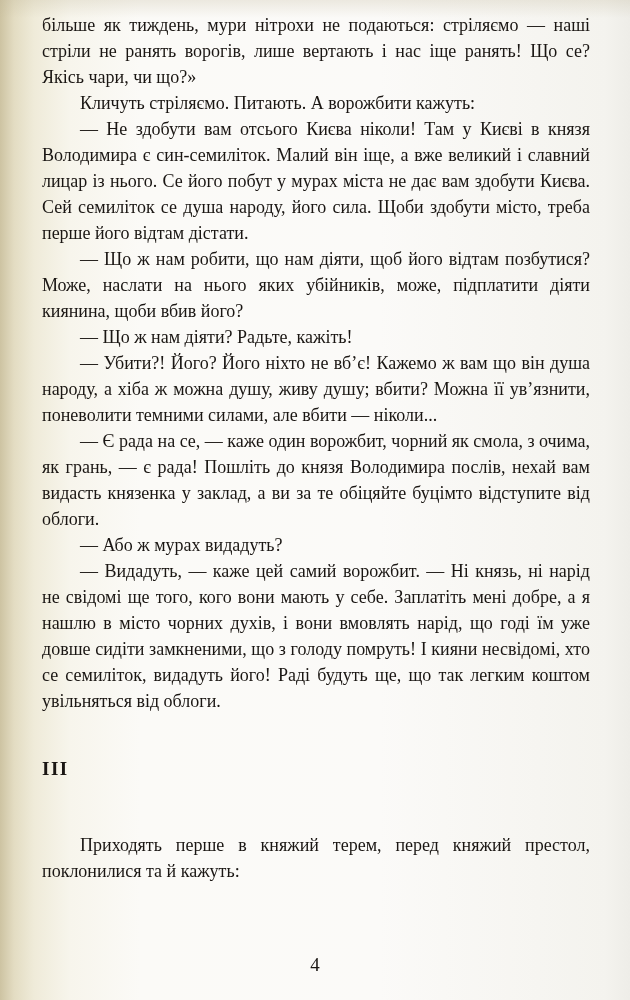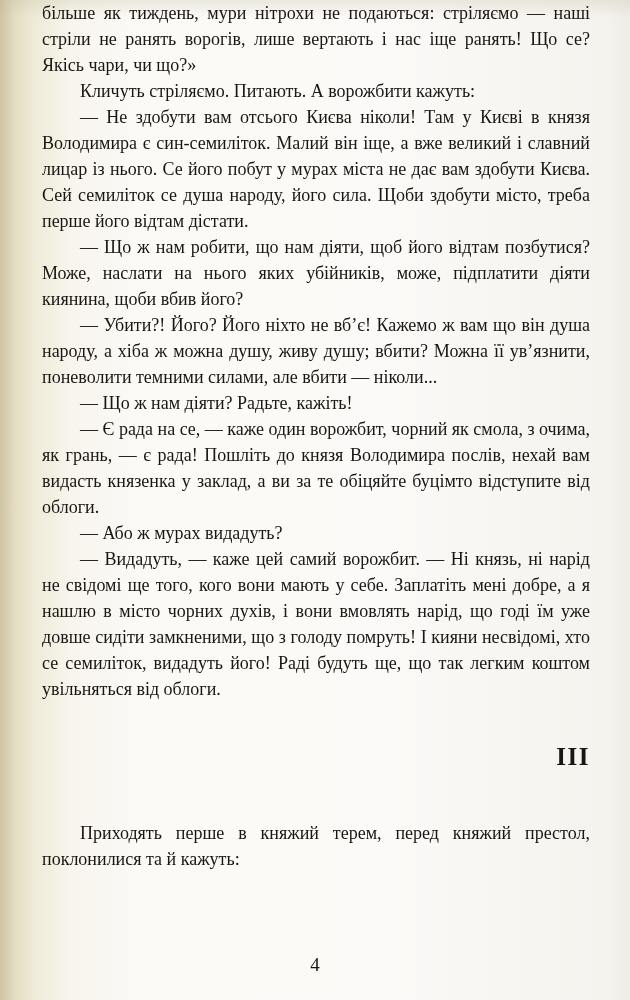--- a/index.html
+++ b/index.html
@@ -17,38 +17,38 @@
     width: 630px;
     height: 1000px;
     overflow: hidden;
     background:
       linear-gradient(180deg, rgba(190,180,150,0.25) 0, rgba(190,180,150,0) 18px),
       linear-gradient(90deg, #cdc3a2 0px, #e3dcc2 14px, #efebd9 34px, #f7f5ec 70px, #fbfaf7 140px, #fbfaf8 60%, #f4f3ee 96%, #eeede8 100%);
     color: #1a1613;
   }
   .text-block {
     position: absolute;
-    top: 0;
+    top: 12px;
     left: 42px;
     width: 548px;
     font-size: 18px;
     line-height: 26px;
     text-align: justify;
   }
   p.para {
     margin: 0;
     padding: 0;
   }
   p.para.indent {
     text-indent: 38px;
   }
   h3.section-heading {
     margin: 42px 0 50px 0;
-    text-align: right;
-    font-size: 25px;
+    text-align: left;
+    font-size: 19px;
     font-weight: bold;
     letter-spacing: 1.5px;
   }
   .page-number {
     position: absolute;
     bottom: 24px;
     left: 0;
     width: 100%;
     text-align: center;
     font-size: 19px;
@@ -57,22 +57,22 @@
 </style>
 </head>
 <body>
 
 <div class="page">
   <div class="text-block">
       <p class="para">більше як тиждень, мури нітрохи не подаються: стріляємо — наші стріли не ранять ворогів, лише вертають і нас іще ранять! Що се? Якісь чари, чи що?»</p>
       <p class="para indent">Кличуть стріляємо. Питають. А ворожбити кажуть:</p>
       <p class="para indent">— Не здобути вам отсього Києва ніколи! Там у Києві в князя Володимира є син-семиліток. Малий він іще, а вже великий і славний лицар із нього. Се його побут у мурах міста не дає вам здобути Києва. Сей семиліток се душа народу, його сила. Щоби здобути місто, треба перше його відтам дістати.</p>
       <p class="para indent">— Що ж нам робити, що нам діяти, щоб його відтам позбутися? Може, наслати на нього яких убійників, може, підплатити діяти киянина, щоби вбив його?</p>
+      <p class="para indent">— Що ж нам діяти? Радьте, кажіть!</p>
       <p class="para indent">— Убити?! Його? Його ніхто не вб’є! Кажемо ж вам що він душа народу, а хіба ж можна душу, живу душу; вбити? Можна її ув’язнити, поневолити темними силами, але вбити — ніколи...</p>
-      <p class="para indent">— Що ж нам діяти? Радьте, кажіть!</p>
       <p class="para indent">— Є рада на се, — каже один ворожбит, чорний як смола, з очима, як грань, — є рада! Пошліть до князя Володимира послів, нехай вам видасть князенка у заклад, а ви за те обіцяйте буцімто відступите від облоги.</p>
       <p class="para indent">— Або ж мурах видадуть?</p>
       <p class="para indent">— Видадуть, — каже цей самий ворожбит. — Ні князь, ні нарід не свідомі ще того, кого вони мають у себе. Заплатіть мені добре, а я нашлю в місто чорних духів, і вони вмовлять нарід, що годі їм уже довше сидіти замкненими, що з голоду помруть! І кияни несвідомі, хто се семиліток, видадуть його! Раді будуть ще, що так легким коштом увільняться від облоги.</p>
       <h3 class="section-heading">III</h3>
       <p class="para indent">Приходять перше в княжий терем, перед княжий престол, поклонилися та й кажуть:</p>
     </div>
   <div class="page-number">4</div>
 </div>
 
 </body></html>

